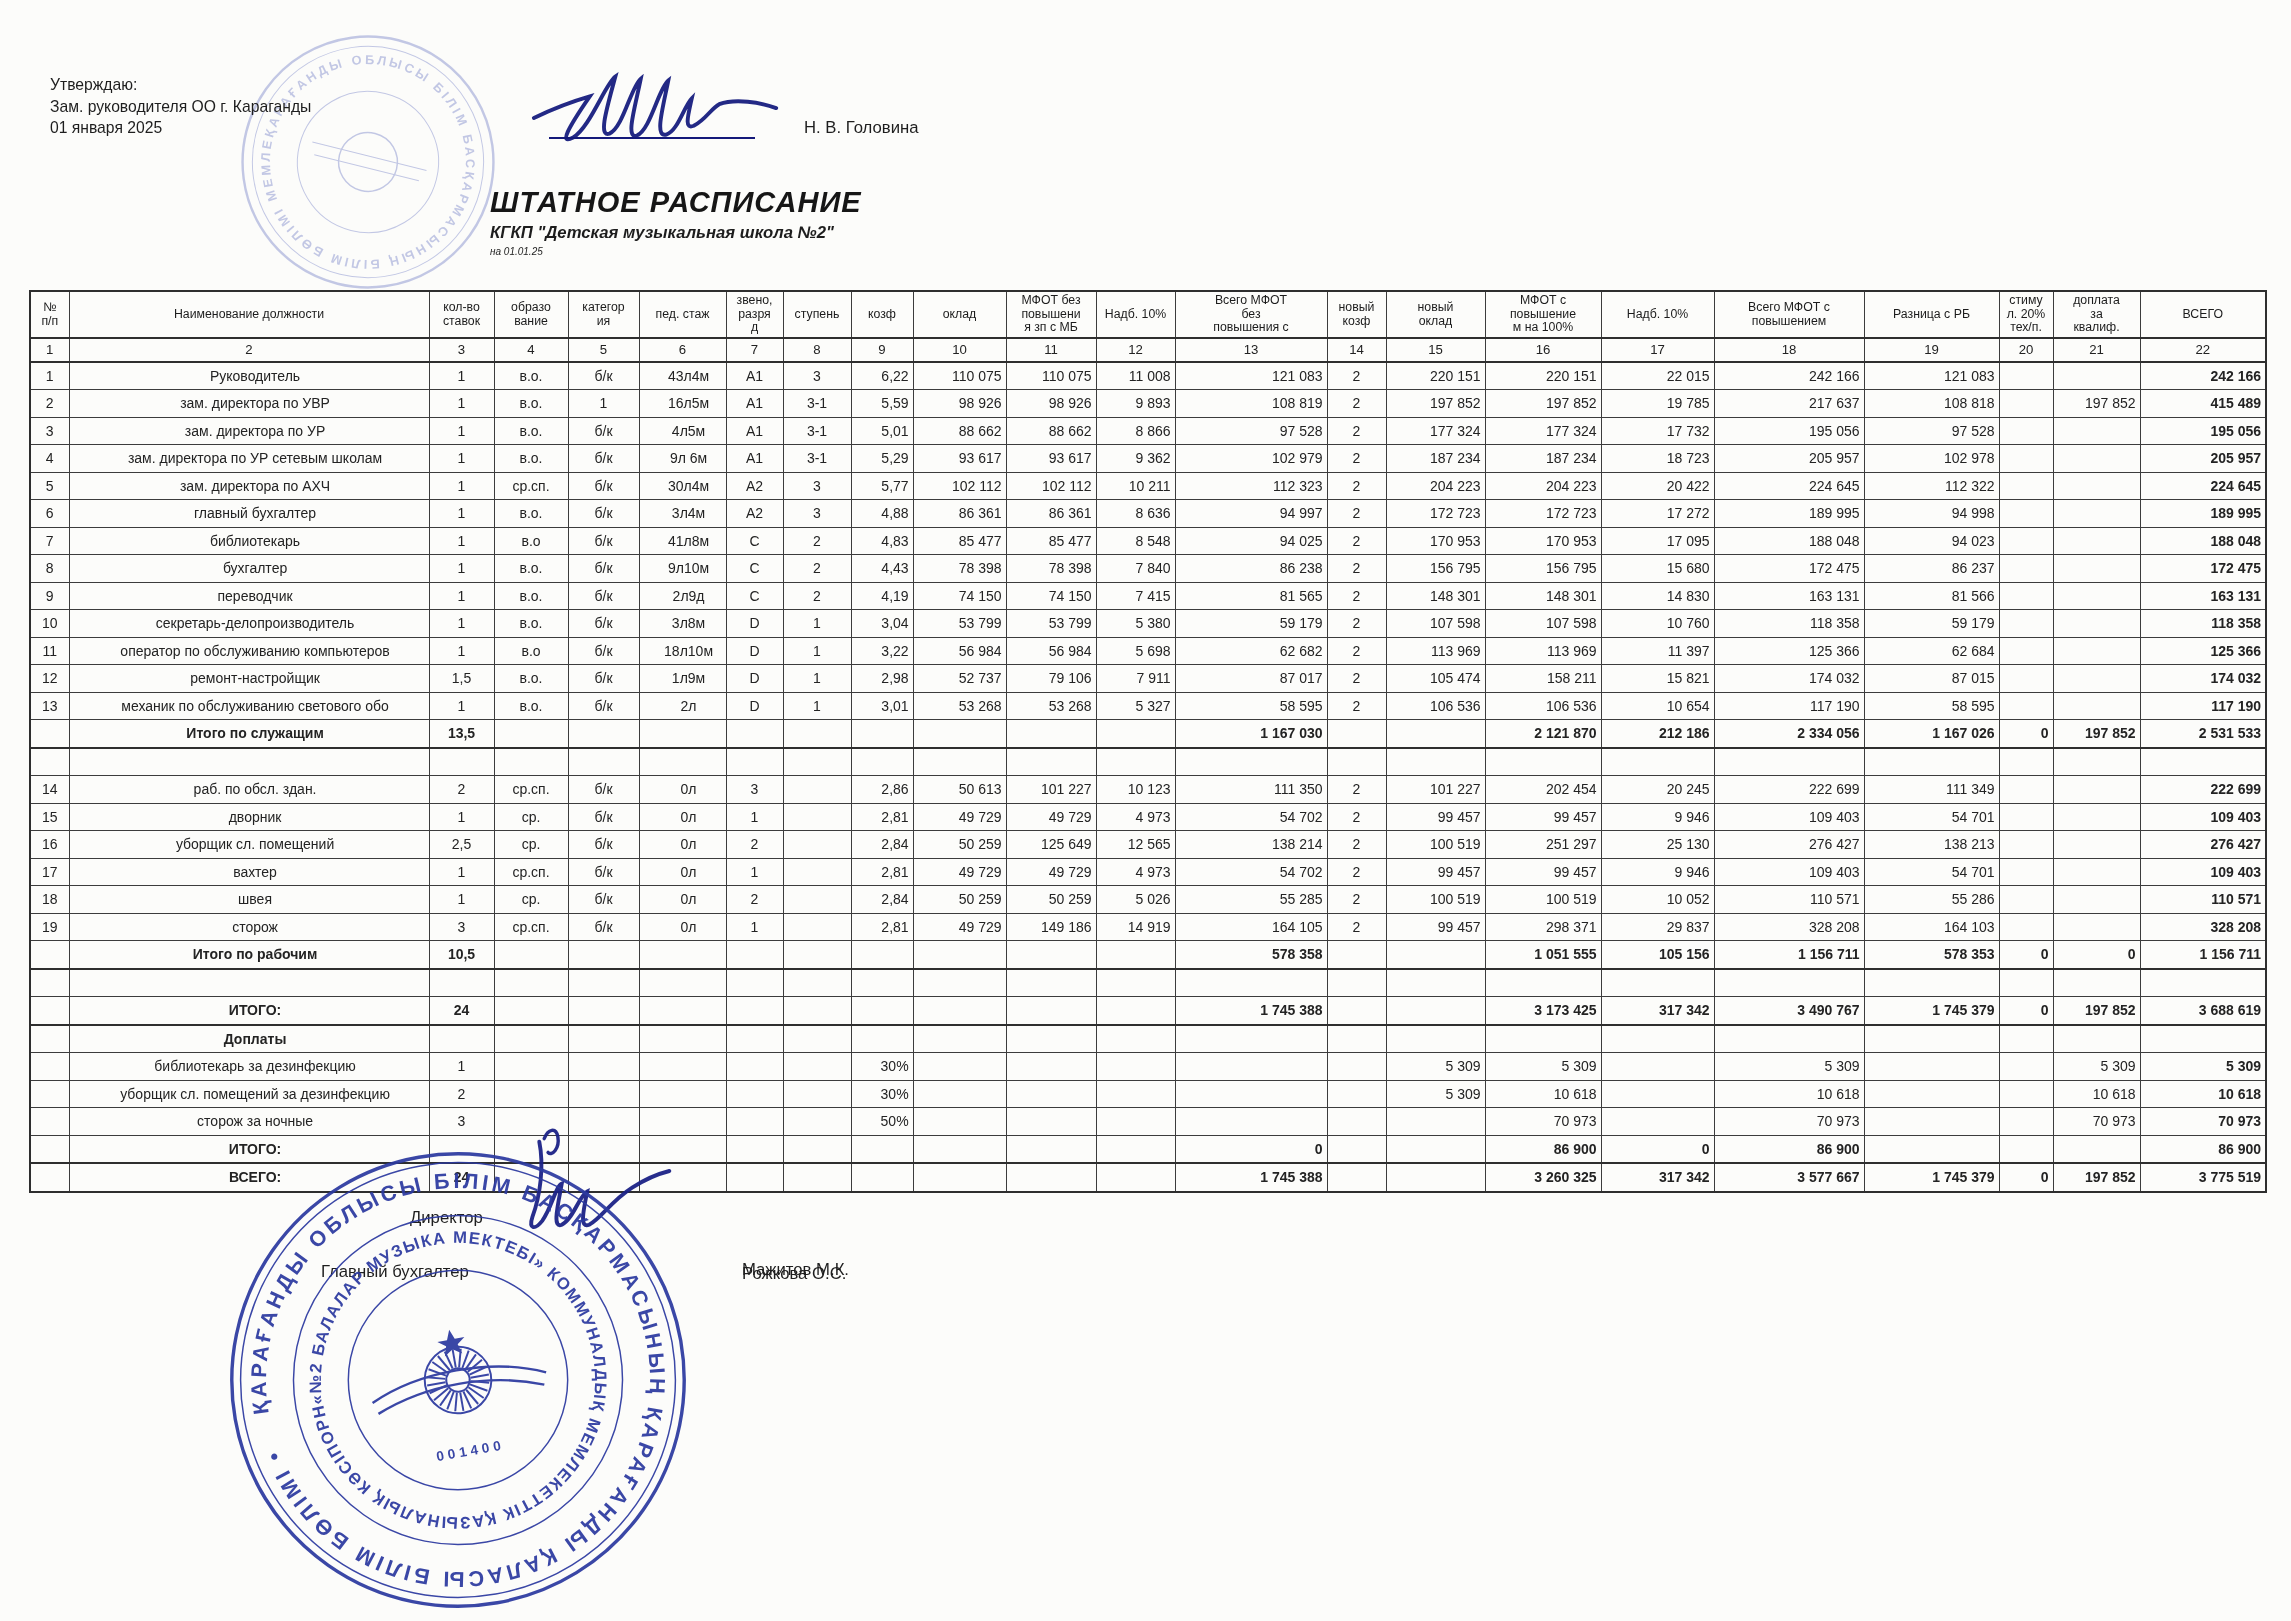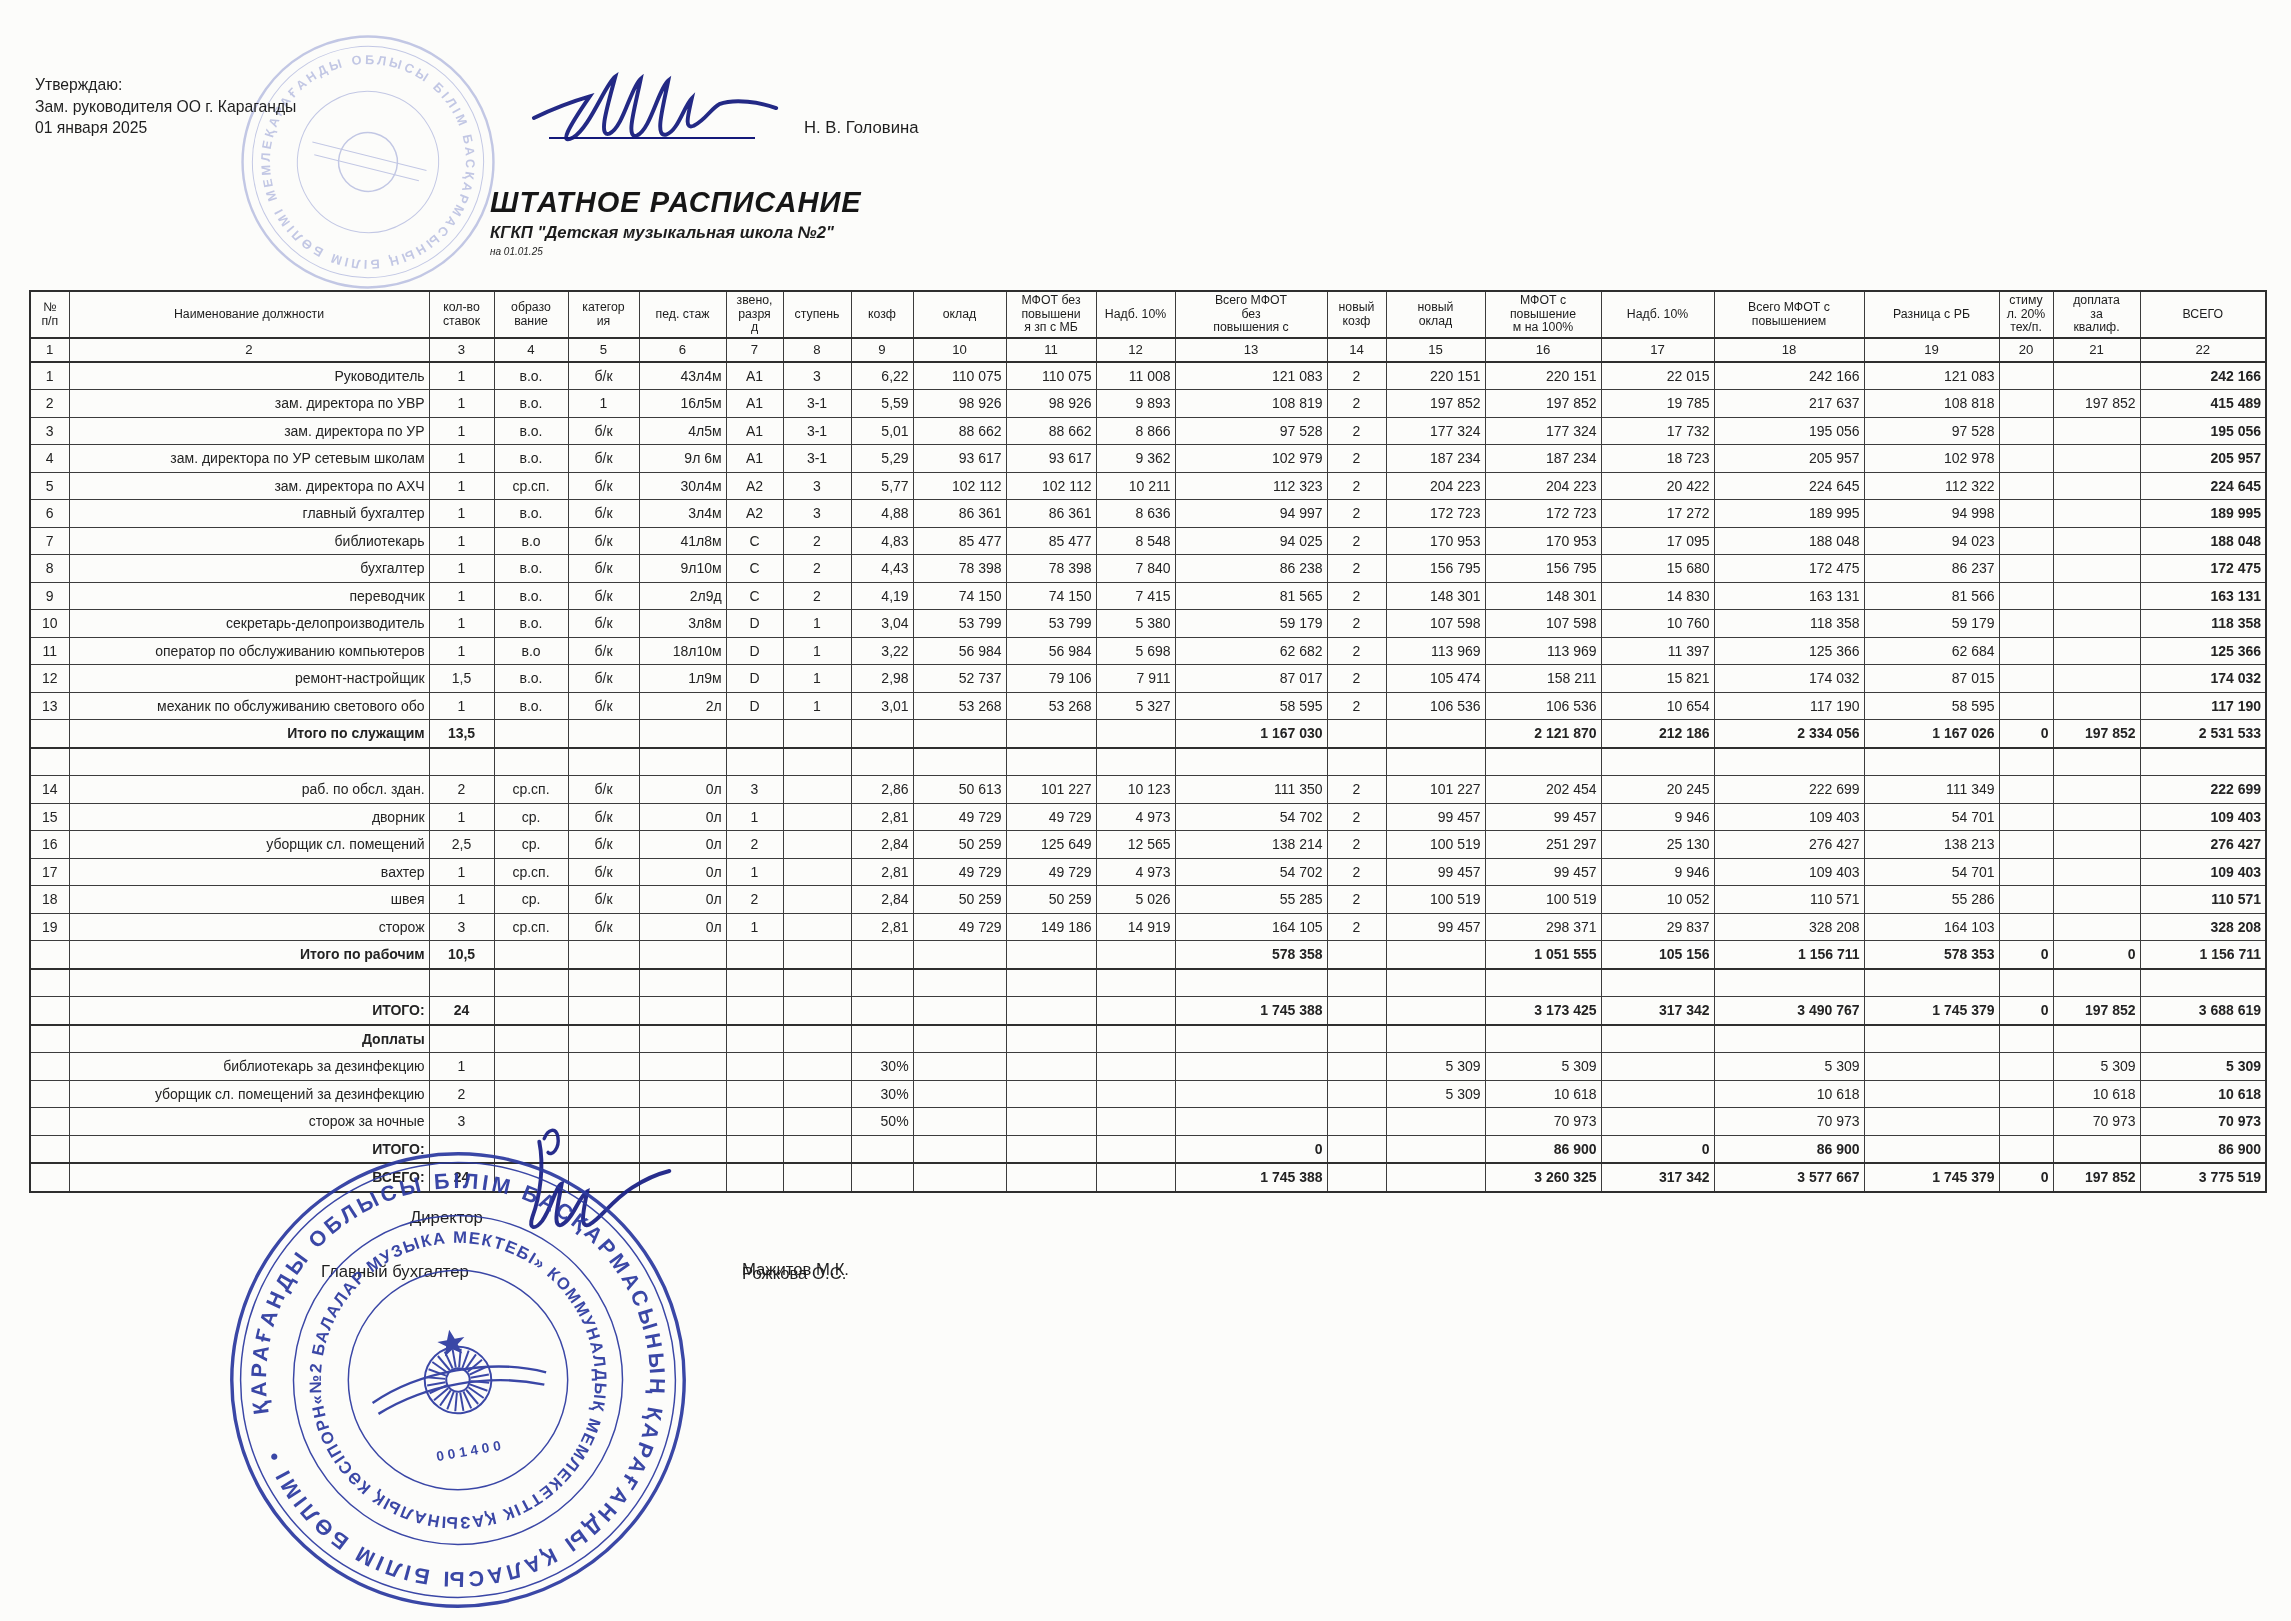--- a/index.html
+++ b/index.html
@@ -2,37 +2,37 @@
 <html><head>
 <meta charset="utf-8">
 <style>
   html,body{margin:0;padding:0;}
   body{
     width:2292px;height:1621px;position:relative;overflow:hidden;
     background:#fcfcfa;color:#222;
     font-family:"Liberation Sans","DejaVu Sans",sans-serif;
   }
   
-  .approval{position:absolute;left:35px;top:74px;font-size:15.7px;line-height:21.6px;color:#1e1e1e;}
+  .approval{position:absolute;left:50px;top:74px;font-size:15.7px;line-height:21.6px;color:#1e1e1e;}
   .sign-line{position:absolute;left:549px;top:137px;width:206px;border-bottom:2px solid #14197a;}
   .signer-name{position:absolute;left:804px;top:118px;font-size:16.7px;color:#1e1e1e;}
   .title-wrap{position:absolute;left:490px;top:186px;width:706px;font-style:italic;}
   .title-main{font-size:29px;font-weight:bold;letter-spacing:1px;color:#161616;}
   .title-org{font-size:16.7px;font-weight:600;margin-top:3.9px;color:#1d1d1d;}
   .title-date{font-size:10px;margin-top:2.9px;color:#1d1d1d;}
   
   .tbl-wrap{position:absolute;left:29px;top:290px;}
   table{border-collapse:collapse;table-layout:fixed;width:2235px;background:transparent;}
   th,td{border:1px solid #3c3c3c;overflow:hidden;}
   table{border:2px solid #2e2e2e;}
   th{font-size:12.3px;font-weight:normal;color:#1c1c1c;white-space:pre-line;text-align:center;
      padding:2px 1px;line-height:13.7px;border-bottom:2px solid #2e2e2e;}
   .num-row td{height:19.6px;font-size:13.2px;text-align:center;border-bottom:2px solid #2e2e2e;}
   tbody td{height:26.5px;font-size:14px;color:#232323;padding:0 3.9px;white-space:nowrap;}
-  td.al{text-align:right;padding-left:16px;}
+  td.al{text-align:center;padding-left:16px;}
   td.ac{text-align:center;}
   td.ar{text-align:right;}
   tr.subtotal td, tr.total td, tr.grand td{font-weight:bold;border-top:1.5px solid #2e2e2e;border-bottom:2px solid #2e2e2e;}
   tr.section td{font-weight:bold;}
   td.c21{font-weight:600;}
   
   .footer-label{position:absolute;font-size:16.7px;color:#1e1e1e;}
   .footer-name{position:absolute;font-size:16.7px;color:#1e1e1e;}
   
   .stamp-top{position:absolute;left:221px;top:14.7px;opacity:.5;}

